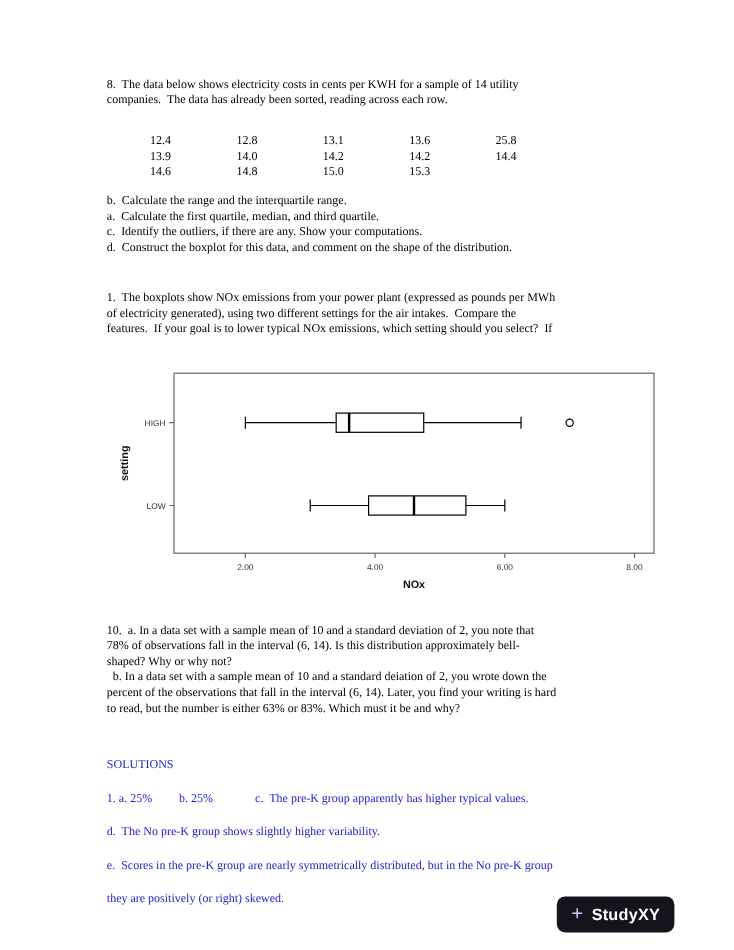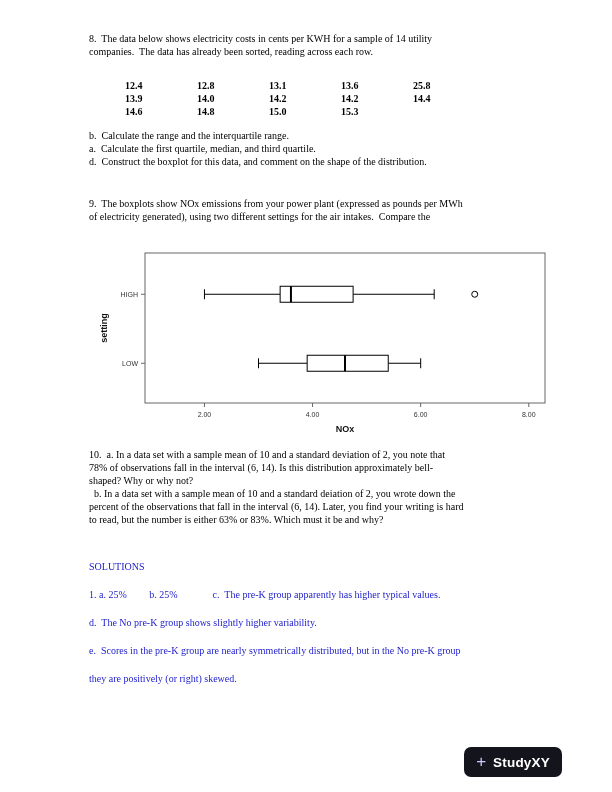--- a/index.html
+++ b/index.html
@@ -2,31 +2,31 @@
 <html style="--solutions-text: #2222cc; --logo-bg: #14141c;"><head>
 <meta charset="utf-8">
 <style>
   * { margin:0; padding:0; box-sizing:border-box; }
   html,body { background:#ffffff; }
   body { width:612px; height:792px; overflow:hidden; }
   .page {
     position:relative; width:612px; height:792px; background:#fff;
     font-family:"Liberation Serif", serif; font-size:10px; line-height:13px; color:#000;
   }
-  .content { padding:32px 88px 0 89px; }
+  .content { padding:64px 88px 0 89px; }
   .para div { white-space:pre-wrap; }
   .datatable {
     margin:21px 0 0 36px;
     display:grid; grid-template-columns:repeat(5,72px);
   }
-  .datatable .cell { line-height:13px;font-weight:bold; }
+  .datatable .cell { line-height:13px; }
   .parts { margin-top:11px; }
   .q9 { margin-top:29px; }
   .figure { margin-top:27px; margin-left:4px; }
-  .q10 { margin-top:7px; }
+  .q10 { margin-top:19px; }
   .sol-head { margin-top:34px; color:var(--solutions-text,#2222cc); }
   .solutions { margin-top:13px; color:var(--solutions-text,#2222cc); }
   .solutions div { white-space:pre-wrap;margin-top:15px; }
   svg .tick { font:7px "Liberation Sans", sans-serif; fill:#333; }
   svg .axis { font:bold 9px "Liberation Sans", sans-serif; fill:#111; }
   .logo {
     position:absolute; top:747px; right:50px; height:30px;
     background:var(--logo-bg,#14141c); border-radius:7px;
     display:flex; align-items:center; padding:0 12px; gap:7px;
     font-family:"Liberation Sans", sans-serif;
@@ -58,26 +58,28 @@
       <span class="cell">14.4</span>
       <span class="cell">14.6</span>
       <span class="cell">14.8</span>
       <span class="cell">15.0</span>
       <span class="cell">15.3</span>
     </div>
 
     <div class="parts para">
       <div>b.  Calculate the range and the interquartile range.</div>
       <div>a.  Calculate the first quartile, median, and third quartile.</div>
+      <div>c.  Identify the outliers, if there are any. Show your computations.</div>
       <div>d.  Construct the boxplot for this data, and comment on the shape of the distribution.</div>
     </div>
 
     <div class="q9 para">
-      <div>9.  The boxplots show NOx emissions from your power plant (expressed as pounds per MWh</div>
+      <div>1.  The boxplots show NOx emissions from your power plant (expressed as pounds per MWh</div>
       <div>of electricity generated), using two different settings for the air intakes.  Compare the</div>
+      <div>features.  If your goal is to lower typical NOx emissions, which setting should you select?  If</div>
     </div>
 
     <div class="figure">
       <svg id="boxplot-svg" width="470" height="188">
           <rect x="52" y="3" width="400" height="150" fill="none" stroke="#666" stroke-width="1"></rect>
           <line x1="111.45945945945945" y1="153" x2="111.45945945945945" y2="157" stroke="#666"></line>
           <text x="111.45945945945945" y="167" text-anchor="middle" class="tick">2.00</text>
           <line x1="219.56756756756758" y1="153" x2="219.56756756756758" y2="157" stroke="#666"></line>
           <text x="219.56756756756758" y="167" text-anchor="middle" class="tick">4.00</text>
           <line x1="327.6756756756757" y1="153" x2="327.6756756756757" y2="157" stroke="#666"></line>

